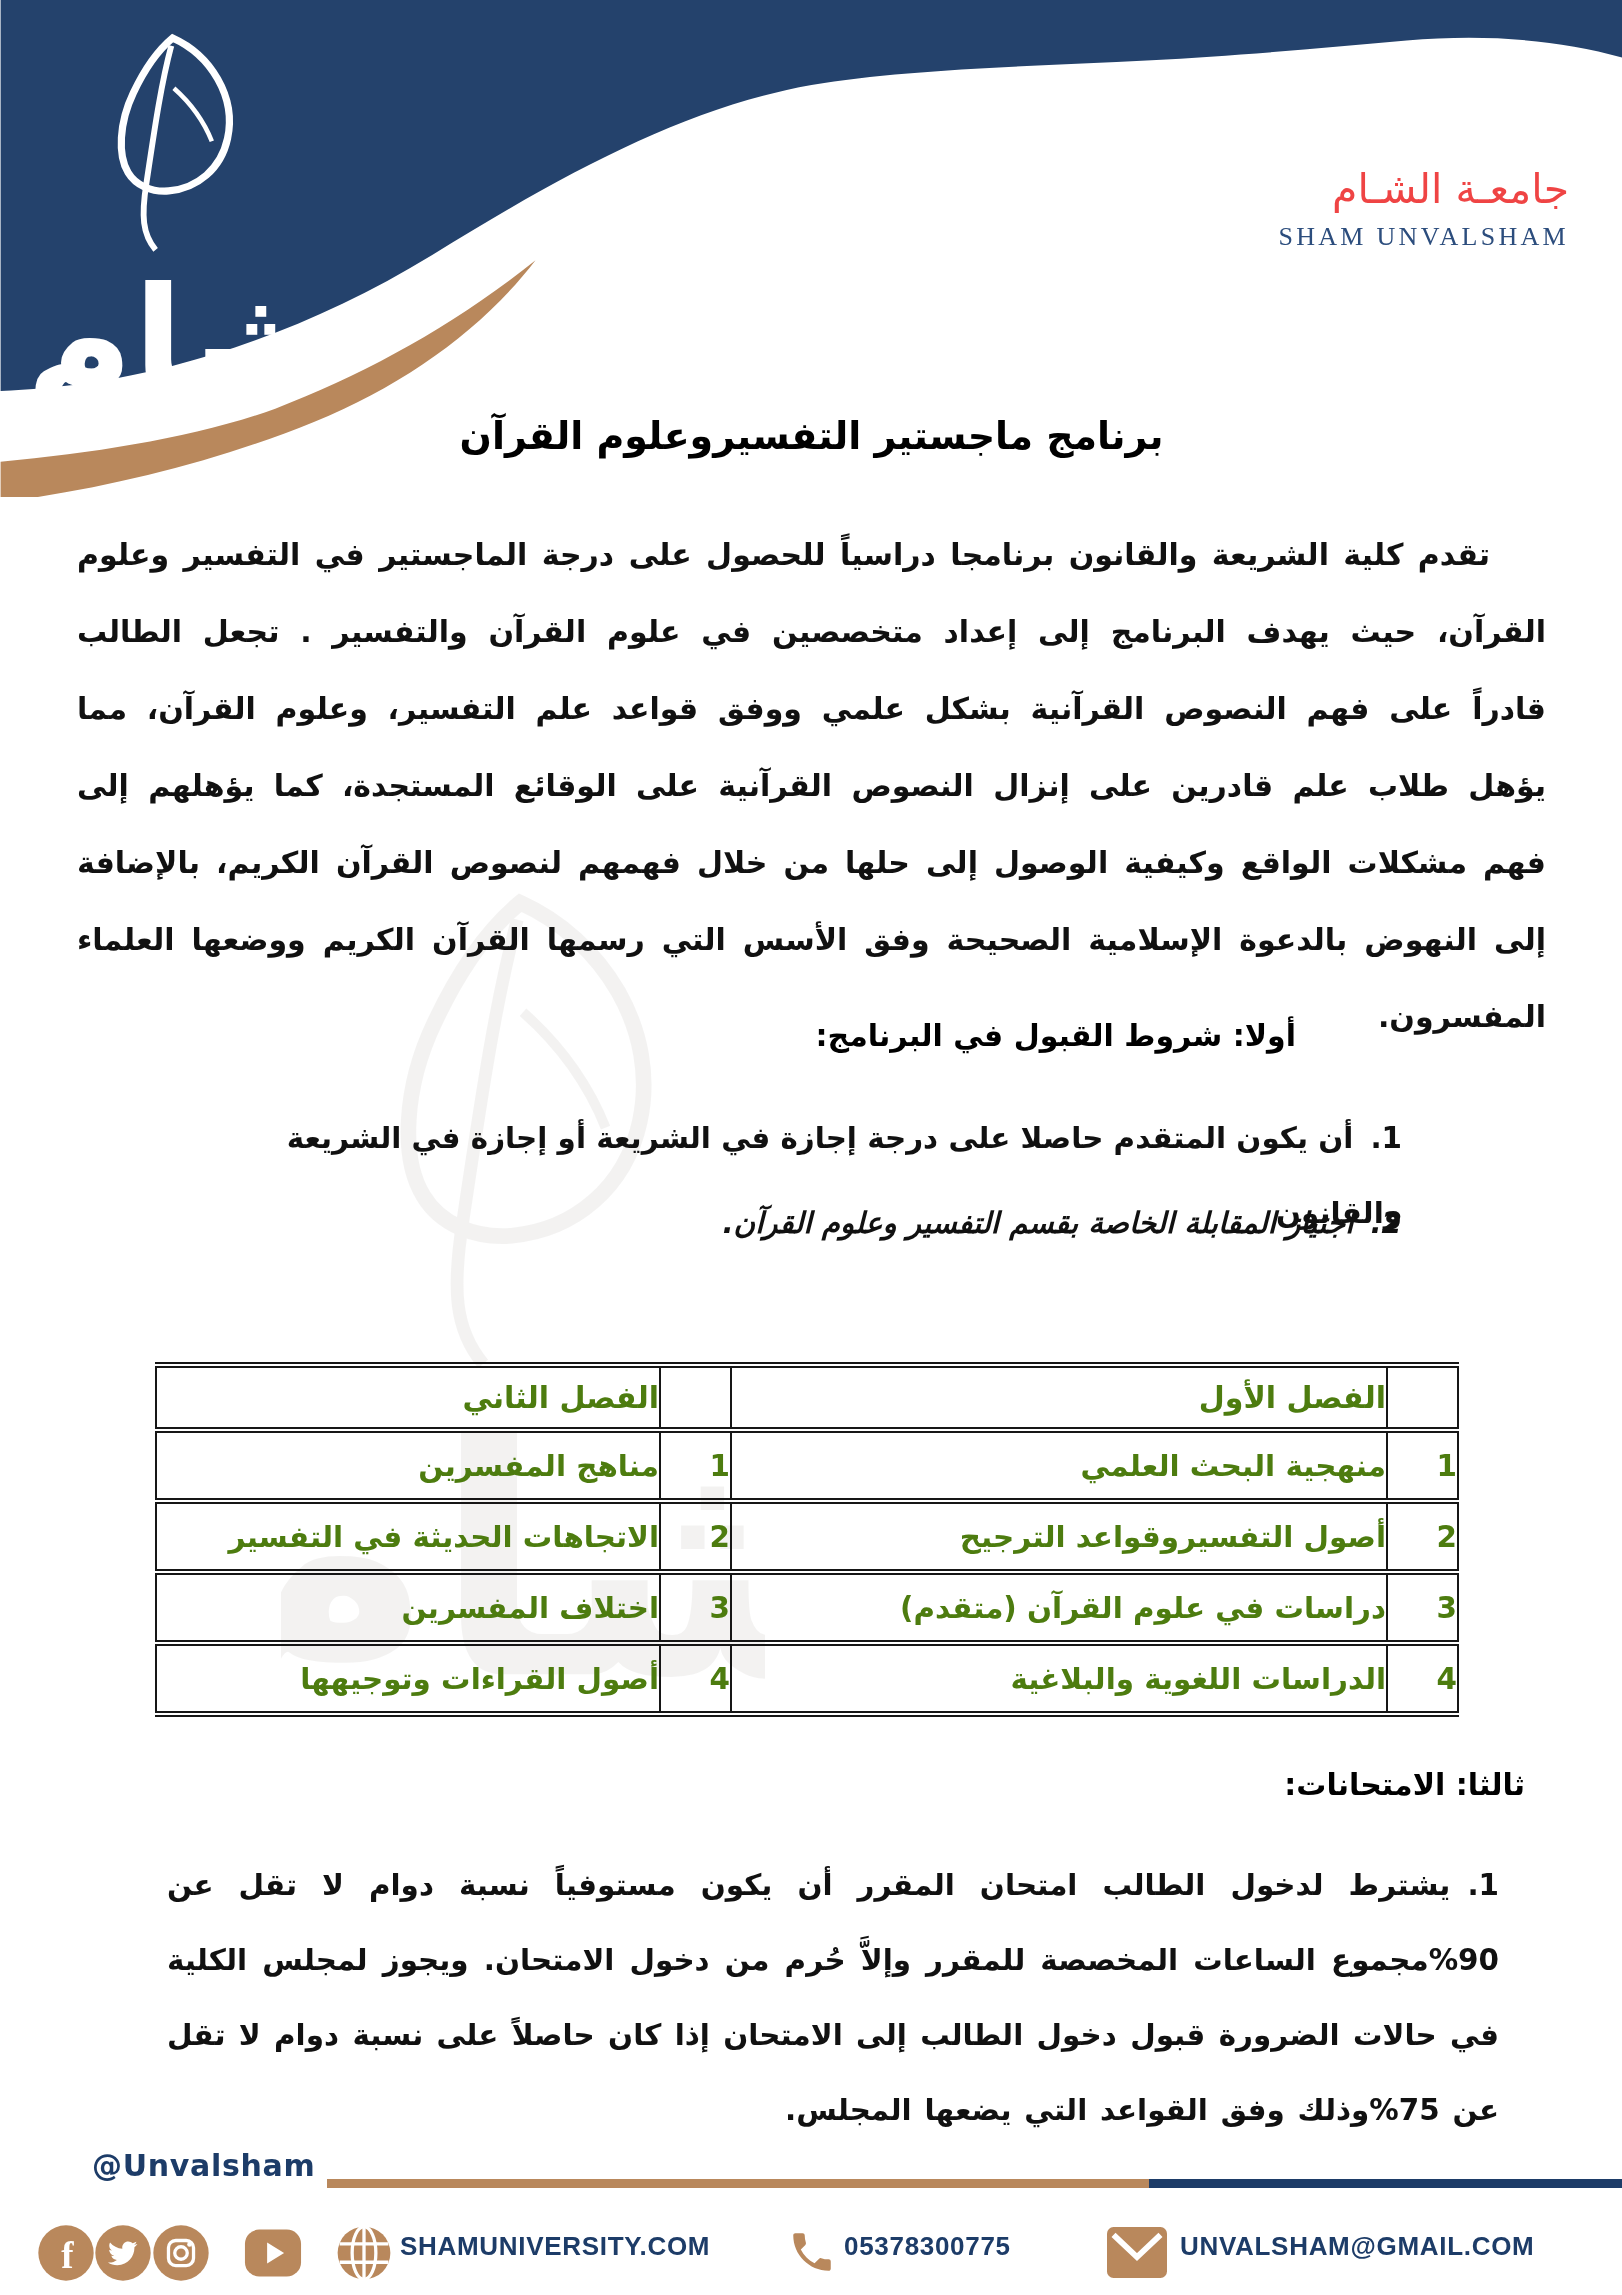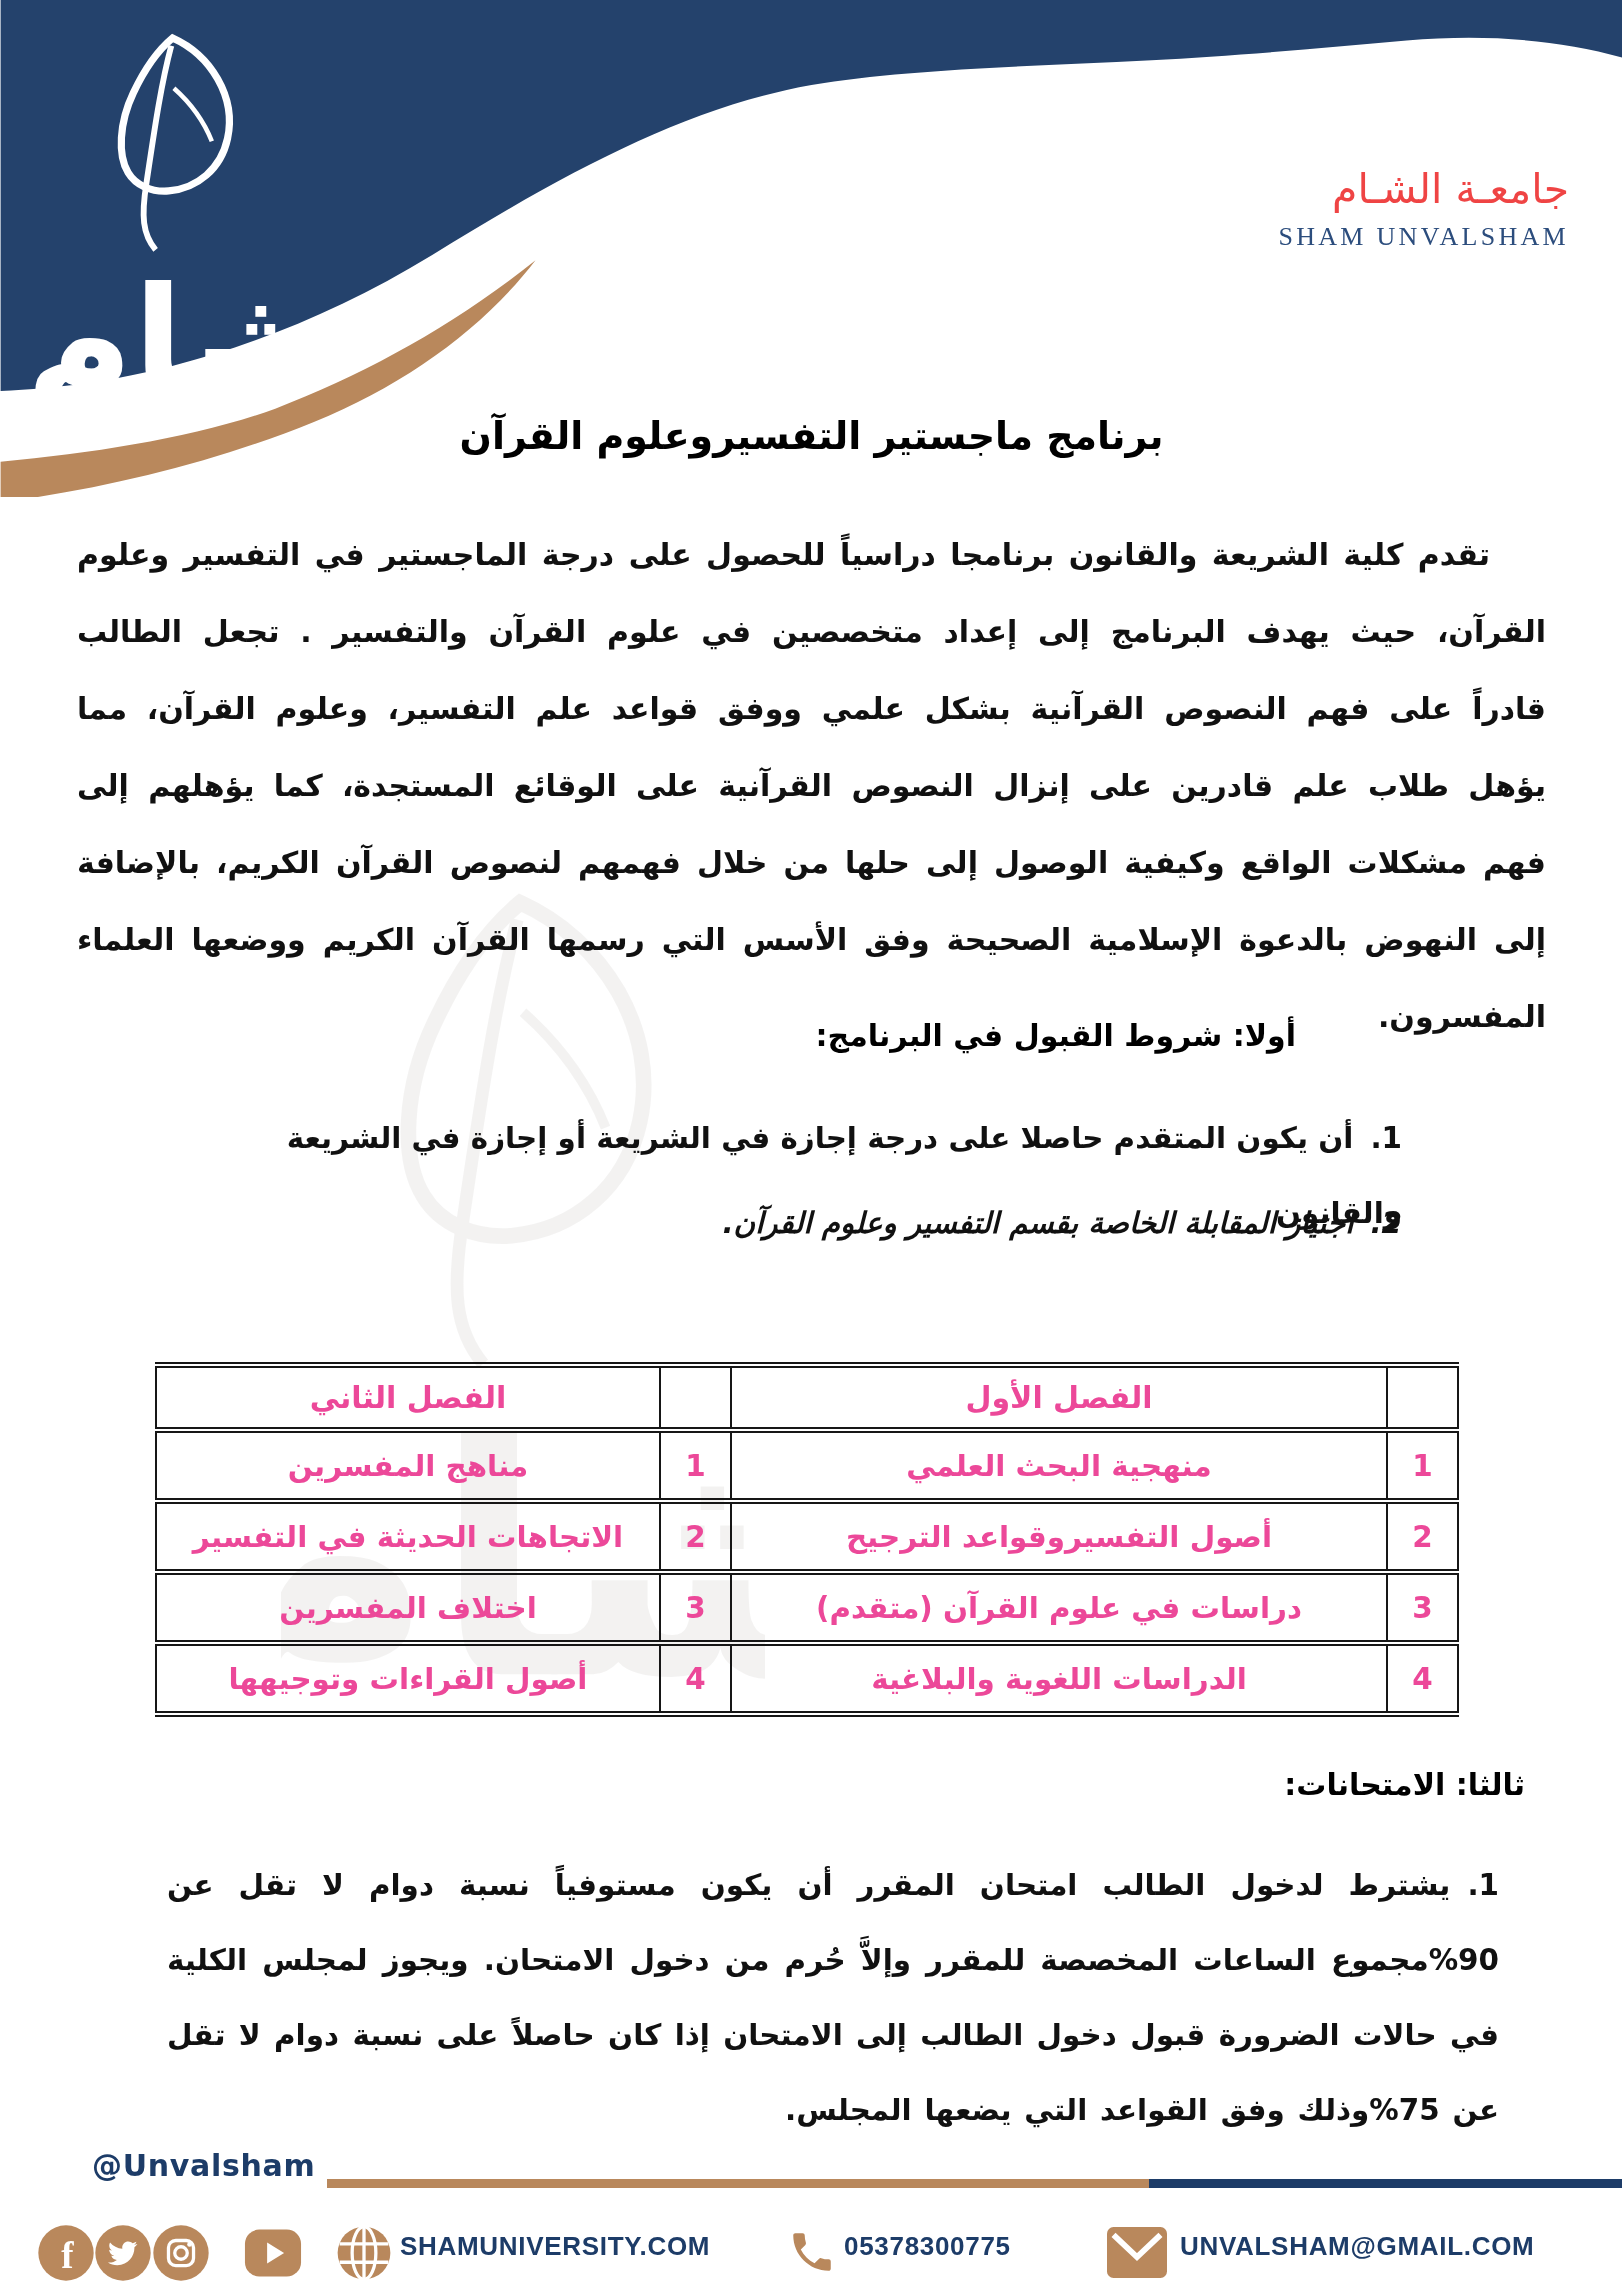--- a/index.html
+++ b/index.html
@@ -31,22 +31,22 @@
   .h3pos{top:1767px; right:98px;}
   .li{position:absolute; direction:rtl; font-size:29.4px; font-weight:bold; line-height:75px;}
   .li .num{margin-left:17px;}
   .li1{top:1101px; right:221px; left:196px;}
   .li2{top:1186px; right:221px; left:196px;font-style:italic;}
   .li3{top:1848px; right:124px; left:167px; text-align:justify; word-spacing:2.6px;}
   
   .tbl{position:absolute; top:1362px; right:164px; border-collapse:collapse;
        direction:rtl; table-layout:fixed; width:1296px;}
   .tbl td,.tbl th{border:2px solid #161616; border-top:6.5px double #161616;
-       border-bottom:6.5px double #161616; text-align:center; vertical-align:middle;
-       font-size:29.4px; font-weight:bold; padding:0; color:#ec4899;}
+       border-bottom:6.5px double #161616; text-align:right; vertical-align:middle;
+       font-size:29.4px; font-weight:bold; padding:0; color:#4d7c0f;}
   .tbl th{font-size:30px;}
   .rowh{height:65px;} .rowd{height:71px;}
   .c-num{width:69px;} .c-first{width:654px;} .c-second{width:502px;}
   
   .rule{position:absolute; top:2179px; height:9.2px;}
   .rule-tan{left:327px; width:822px; background:#b9885c;}
   .rule-navy{left:1149px; width:474px; background:#1d3c68;}
   .handle{position:absolute; left:92px; top:2148px; font-size:30px; font-weight:bold;
           color:#1d3c68; letter-spacing:0.7px;}
   .fico{position:absolute; top:2224px; width:58px; height:58px; color:#b9885c;}

